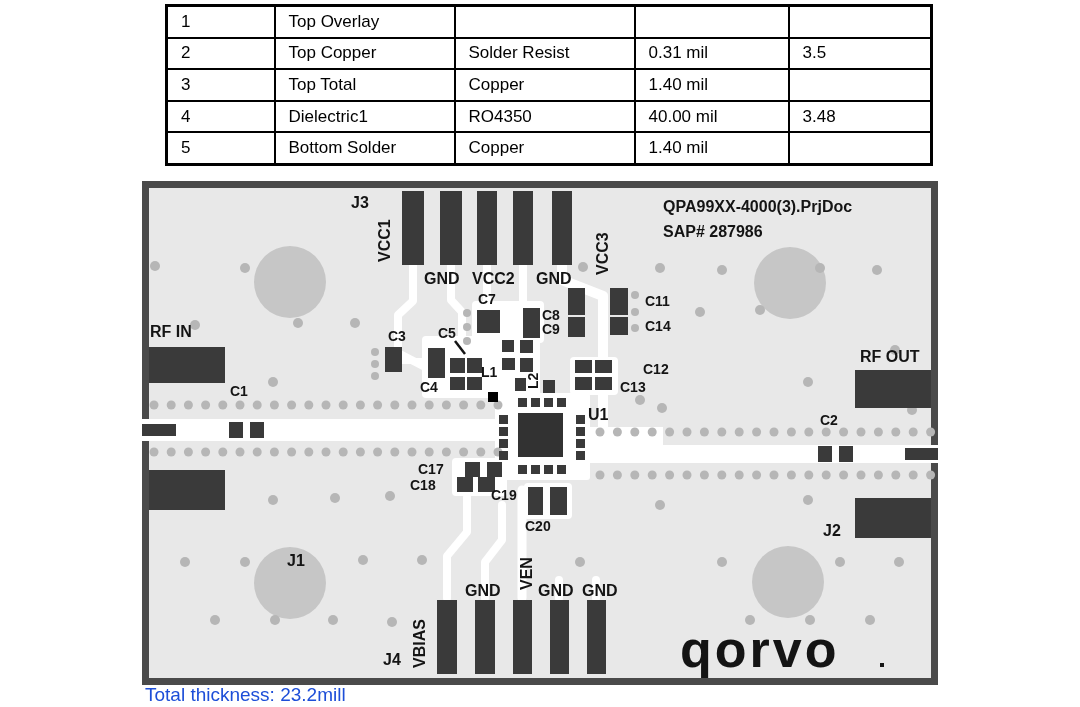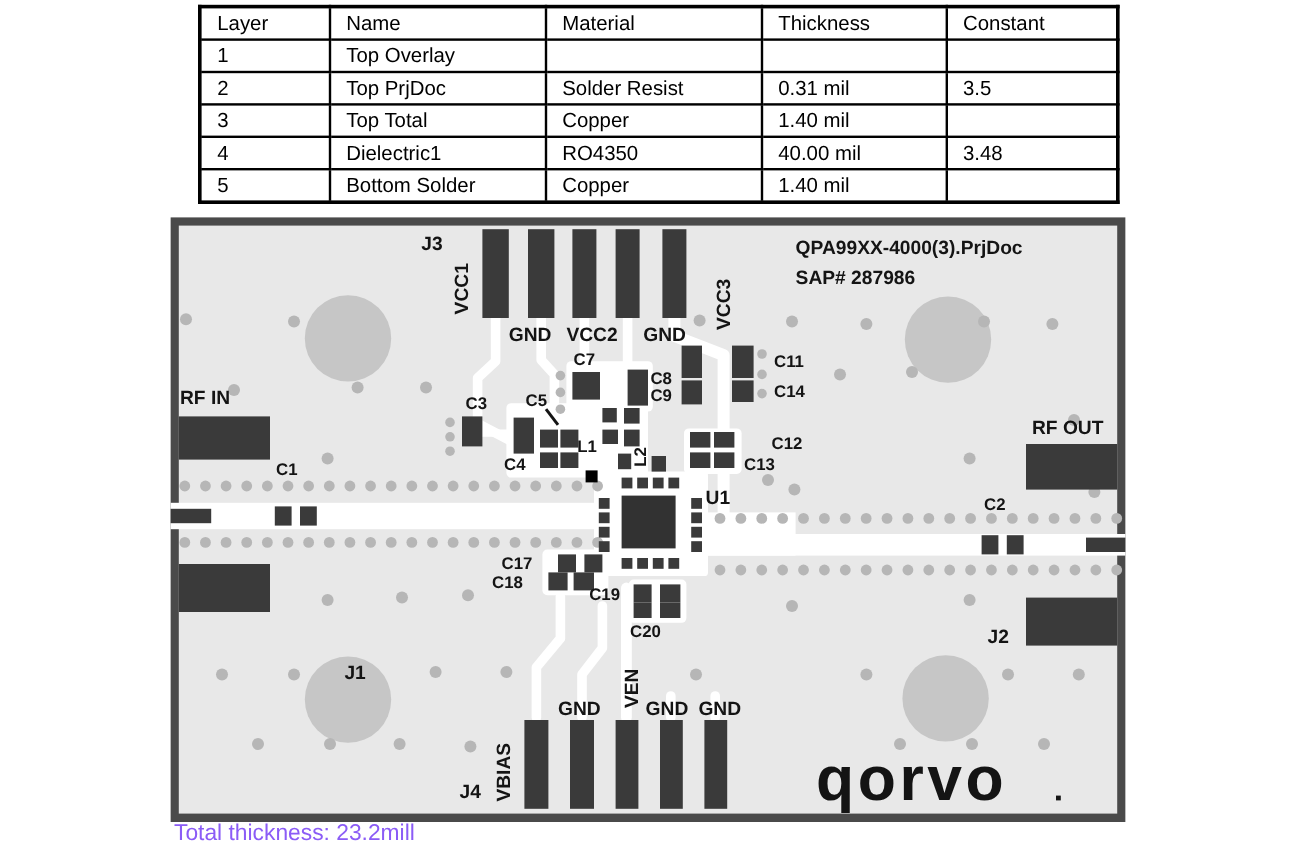--- a/index.html
+++ b/index.html
@@ -12,53 +12,46 @@
            padding:0 0 0 13px;text-align:left;height:25px;white-space:nowrap;overflow:hidden;}
   .stackup{border:3px solid #000;}
   
   .board-svg{position:absolute;left:142px;top:181px;}
   .board-svg text{font-family:"Liberation Sans","DejaVu Sans",sans-serif;fill:#141414;font-weight:bold;}
   .silk{font-size:14px;}
   .silk-lg{font-size:16px;}
   .doc-txt{font-size:16px;}
   .logo-txt{font-size:52px;letter-spacing:3px;fill:#161616;}
   
-  .caption{position:absolute;left:145px;top:684px;font-size:19px;color:#8b5cf6;white-space:nowrap;}
+  .caption{position:absolute;left:145px;top:684px;font-size:19px;color:#1d4ed8;white-space:nowrap;}
 </style>
 </head>
 <body>
 
 <div class="page">
 
   <table class="stackup">
     <colgroup>
         <col style="width:108px">
         <col style="width:180px">
         <col style="width:180px">
         <col style="width:154px">
         <col style="width:143px">
       </colgroup>
     <tbody>
-        <tr>
-      <th>Layer</th>
-      <th>Name</th>
-      <th>Material</th>
-      <th>Thickness</th>
-      <th>Constant</th>
-    </tr>
     <tr>
       <td>1</td>
       <td>Top Overlay</td>
       <td></td>
       <td></td>
       <td></td>
     </tr>
     <tr>
       <td>2</td>
-      <td>Top PrjDoc</td>
+      <td>Top Copper</td>
       <td>Solder Resist</td>
       <td>0.31 mil</td>
       <td>3.5</td>
     </tr>
     <tr>
       <td>3</td>
       <td>Top Total</td>
       <td>Copper</td>
       <td>1.40 mil</td>
       <td></td>

